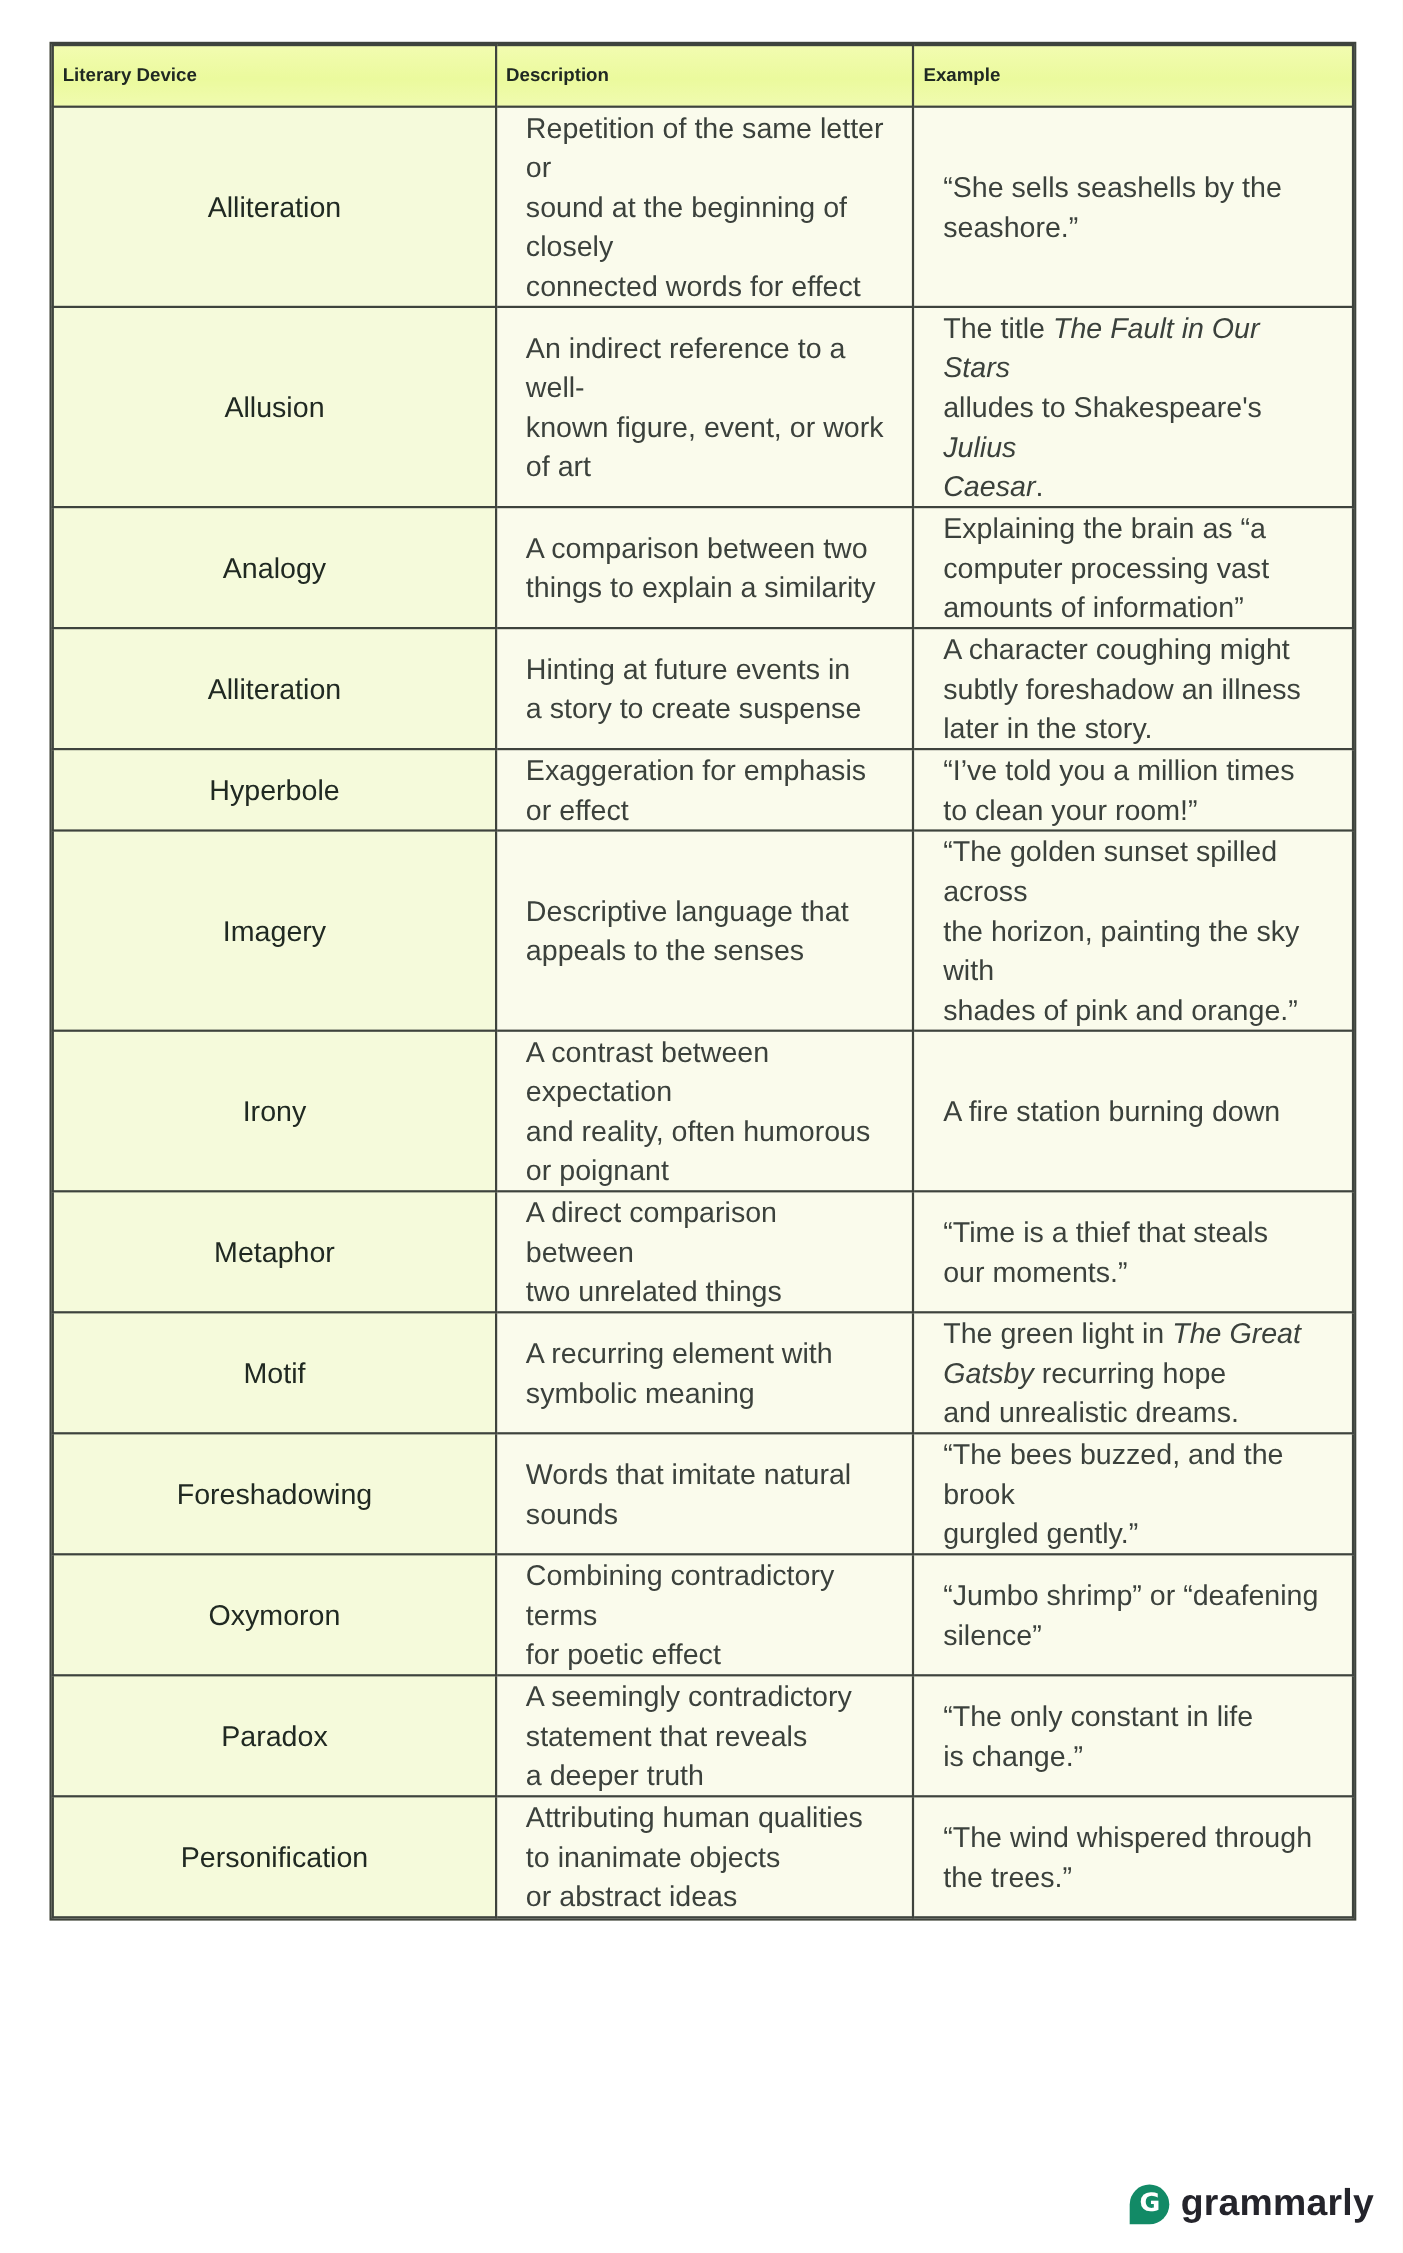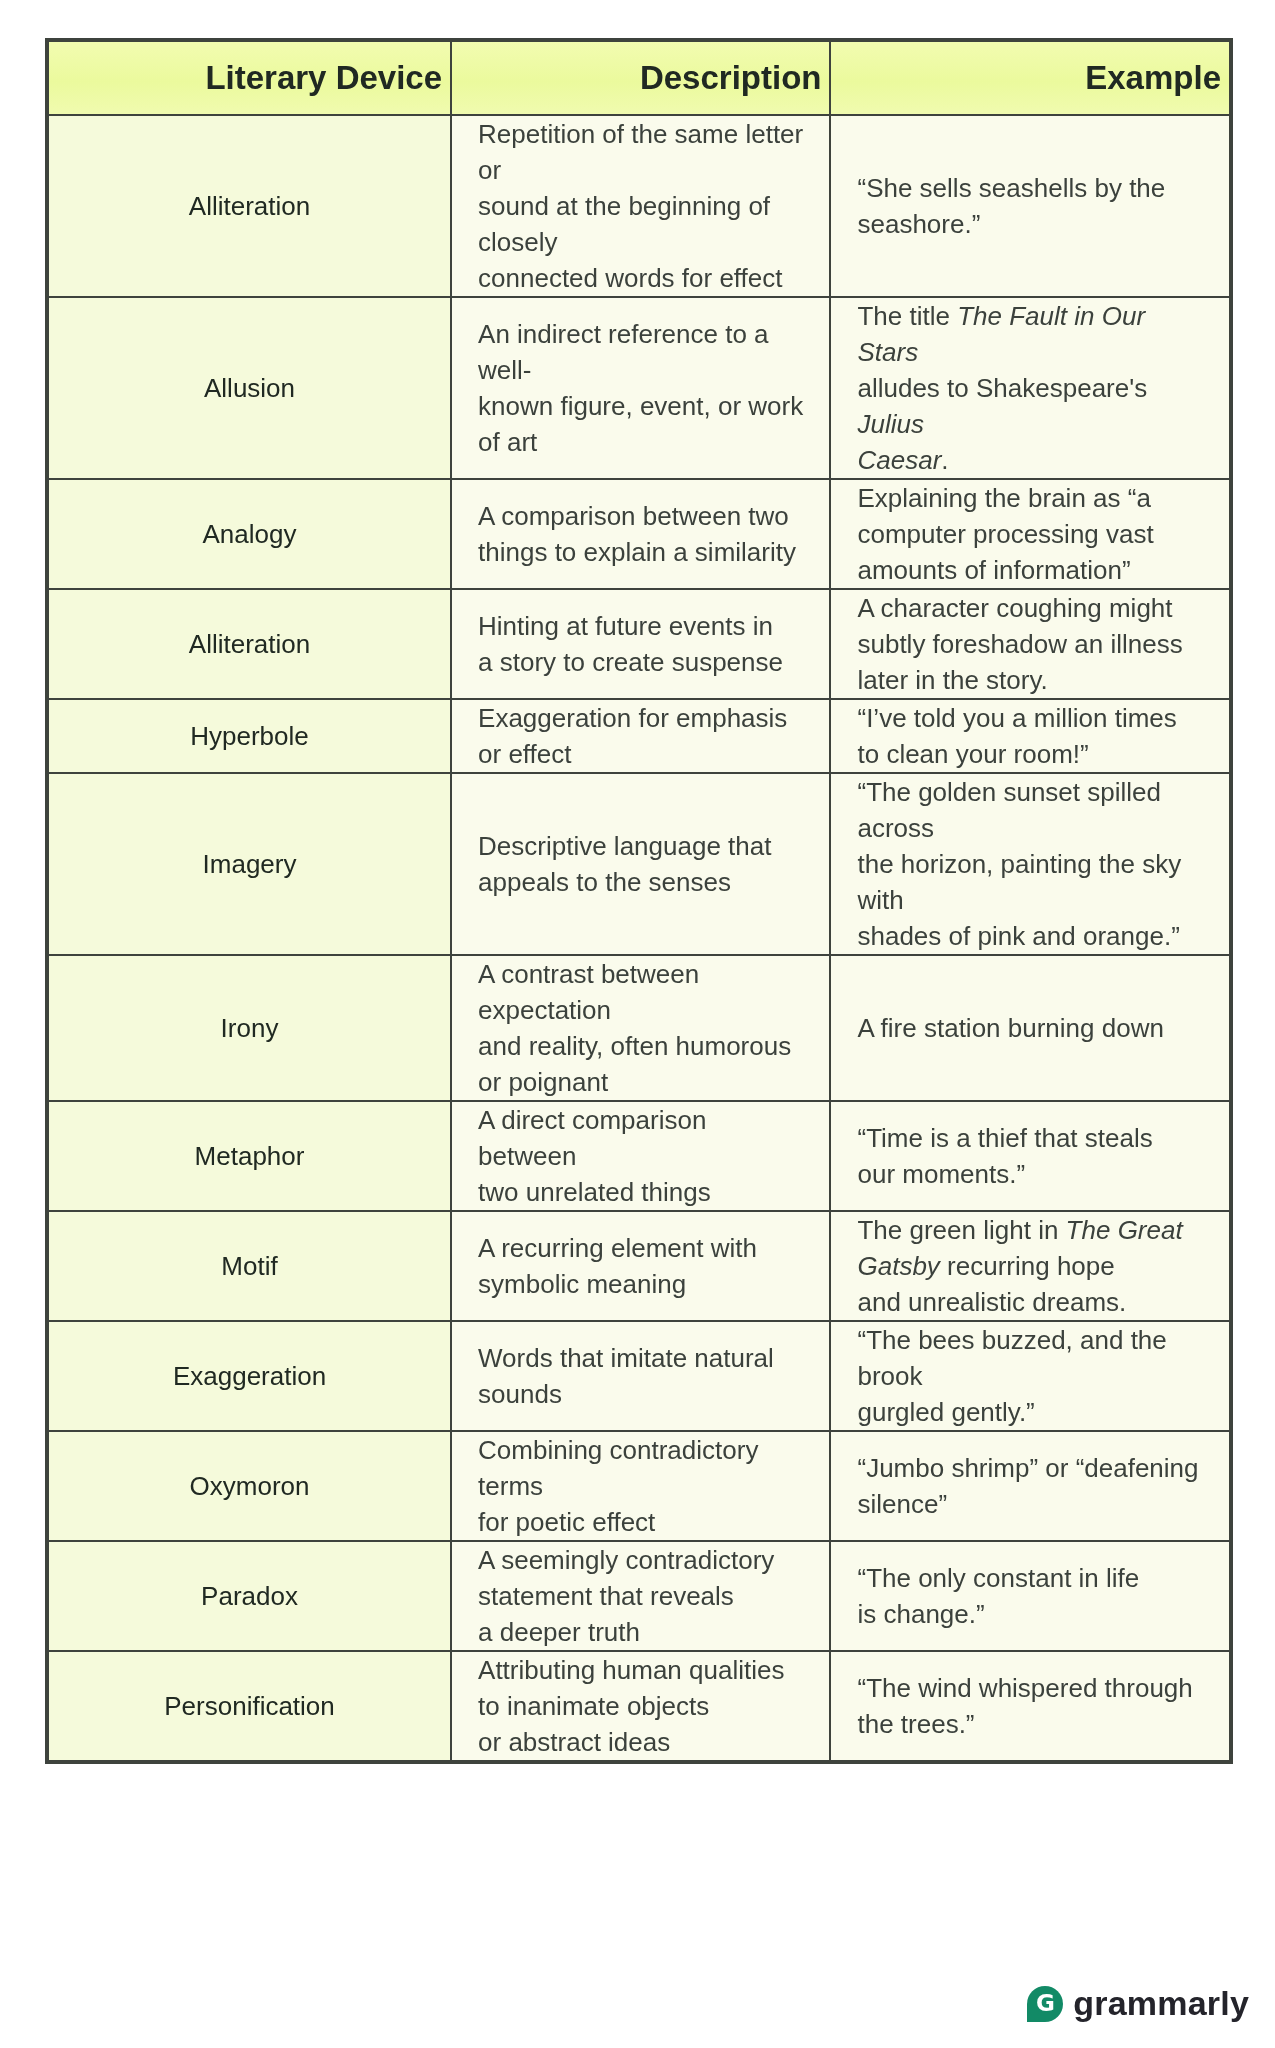--- a/index.html
+++ b/index.html
@@ -43,25 +43,25 @@
     width:100%;
     border-collapse:collapse;
     table-layout:fixed;
   }
   col.c1{width:34.1%;}
   col.c2{width:32.1%;}
   col.c3{width:33.8%;}
   th{
     background:linear-gradient(180deg,#F2FCB0 0%, var(--header-bg) 55%, #F0FBAF 100%);
     color:var(--strong-text);
-    font-size:33px;
+    font-size:17px;
     font-weight:bold;
     padding:17px 8px;
     border:2px solid var(--border);
-    text-align:right;
+    text-align:left;
   }
   td{
     border:2px solid var(--border);
     font-size:26px;
     line-height:36px;
     padding:0 26px;
     vertical-align:middle;
     white-space:pre-line;
     color:var(--body-text);
     background:var(--cell-bg);
@@ -193,21 +193,21 @@
   <tr>
     <td class="device">Motif</td>
     <td class="desc"><span>A recurring element with
 symbolic meaning</span></td>
     <td class="ex"><span>The green light in </span><span class="it">The Great
 Gatsby</span><span> recurring hope
 and unrealistic dreams.</span></td>
   </tr>
 
   <tr>
-    <td class="device">Exaggeration</td>
+    <td class="device">Foreshadowing</td>
     <td class="desc"><span>Words that imitate natural
 sounds</span></td>
     <td class="ex"><span>“The bees buzzed, and the brook
 gurgled gently.”</span></td>
   </tr>
 
   <tr>
     <td class="device">Oxymoron</td>
     <td class="desc"><span>Combining contradictory terms
 for poetic effect</span></td>

